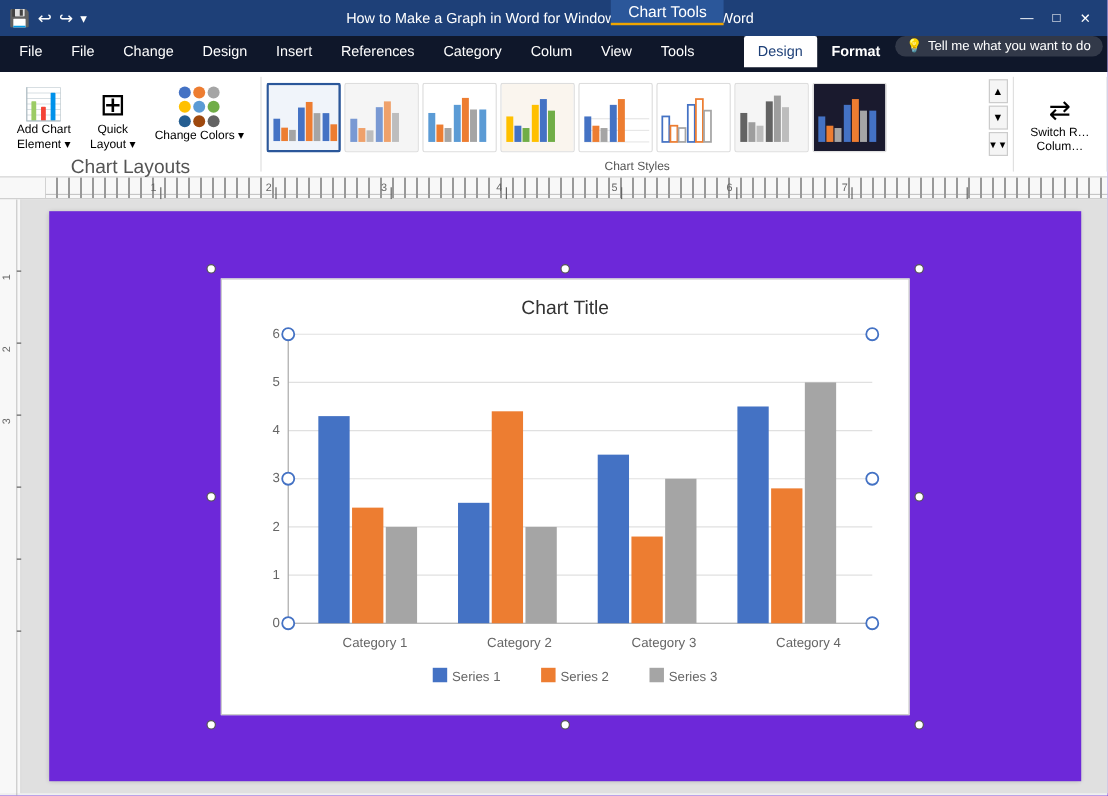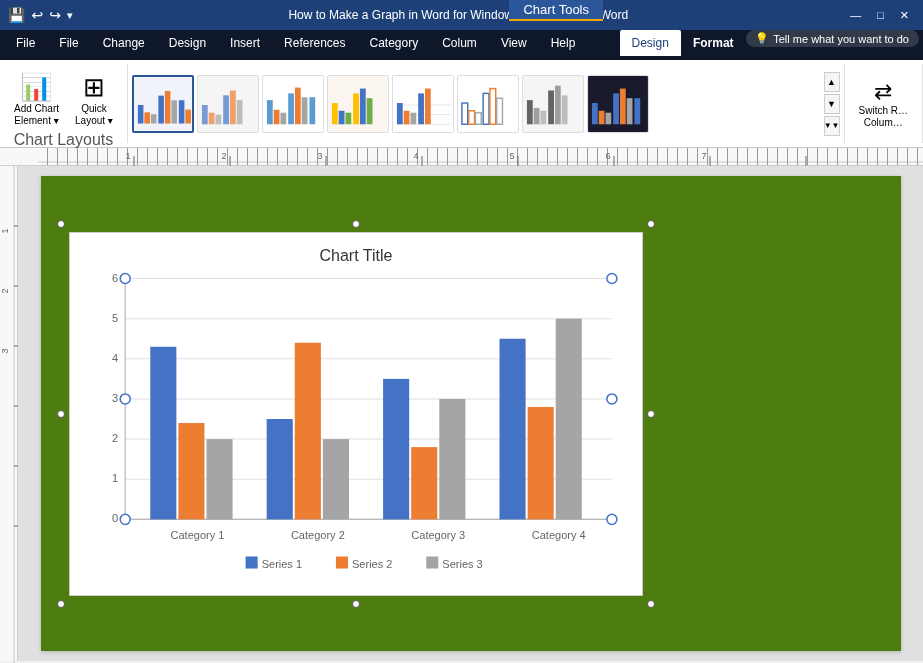--- a/index.html
+++ b/index.html
@@ -164,27 +164,28 @@
     }
     .document-area {
       flex: 1;
       background: #e0e0e0;
       padding: 10px;
       overflow: auto;
       display: flex;
       justify-content: center;
     }
     .document-page {
-      background: #4d7c0f;
+      background: #6d28d9;
       width: 860px;
       min-height: 460px;
       box-shadow: 0 1px 4px rgba(0,0,0,0.2);
       padding: 20px;
       display: flex;
       align-items: center;
+      justify-content: center;
     }
     
     .chart-wrapper {
       position: relative;
       width: 590px;
       height: 380px;
     }
     
     .handle { position: absolute; width: 8px; height: 8px; background: white; border: 1px solid #555; border-radius: 50%; }
     .h-tl { top: -4px; left: -4px; }
@@ -247,21 +248,21 @@
 <div class="ribbon-tabs">
   <div class="ribbon-tab">File</div>
   <div class="ribbon-tab">File</div>
   <div class="ribbon-tab">Change</div>
   <div class="ribbon-tab">Design</div>
   <div class="ribbon-tab">Insert</div>
   <div class="ribbon-tab">References</div>
   <div class="ribbon-tab">Category</div>
   <div class="ribbon-tab">Colum</div>
   <div class="ribbon-tab">View</div>
-  <div class="ribbon-tab">Help</div>
+  <div class="ribbon-tab">Tools</div>
   <div class="ribbon-tab-spacer"></div>
 
   <div class="ribbon-tab" style="background:white;color:#1e4078;font-weight:500;">Design</div>
   <div class="ribbon-tab" style="color:white;font-weight:bold;">Format</div>
   <div class="tell-me-box">
     <span>💡</span>
     <span>Tell me what you want to do</span>
   </div>
 </div>
 
@@ -273,20 +274,35 @@
       <div class="ribbon-btn">
         <span style="font-size:26px;">📊</span>
         <span style="font-size:10px;text-align:center;line-height:1.2;">Add Chart<br>Element ▾</span>
       </div>
 
       <div class="ribbon-btn">
         <span style="font-size:26px;">⊞</span>
         <span style="font-size:10px;text-align:center;line-height:1.2;">Quick<br>Layout ▾</span>
       </div>
 
+      <div class="change-colors-btn">
+        <div class="color-dots">
+          <div class="color-dot" style="background:#4472C4;"></div>
+          <div class="color-dot" style="background:#ED7D31;"></div>
+          <div class="color-dot" style="background:#A5A5A5;"></div>
+          <div class="color-dot" style="background:#FFC000;"></div>
+          <div class="color-dot" style="background:#5B9BD5;"></div>
+          <div class="color-dot" style="background:#70AD47;"></div>
+          <div class="color-dot" style="background:#255E91;"></div>
+          <div class="color-dot" style="background:#9E480E;"></div>
+          <div class="color-dot" style="background:#636363;"></div>
+        </div>
+        <span style="font-size:10px;text-align:center;line-height:1.2;">Change
+Colors ▾</span>
+      </div>
     </div>
     <div class="ribbon-group-label">Chart Layouts</div>
   </div>
 
   <div class="chart-styles-section">
     <div style="display:flex;align-items:center;flex:1;padding:2px 0;">
 
       <div style="display:flex;gap:3px;align-items:center;flex:1;overflow:hidden;">
 
         <div class="chart-style-item selected">
@@ -391,20 +407,21 @@
           </svg>
         </div>
       </div>
 
       <div class="chart-styles-scroll">
         <div class="scroll-btn">▲</div>
         <div class="scroll-btn">▼</div>
         <div class="scroll-btn" style="font-size:8px;">▼▼</div>
       </div>
     </div>
+    <div class="chart-styles-label">Chart Styles</div>
   </div>
 
   <div class="ribbon-group" style="min-width:70px;">
     <div class="ribbon-group-content" style="flex-direction:column;align-items:center;justify-content:center;">
       <div class="ribbon-btn" style="flex-direction:column;align-items:center;">
         <span style="font-size:22px;">⇄</span>
         <span style="font-size:10px;text-align:center;line-height:1.2;">Switch R…<br>Colum…</span>
       </div>
     </div>
     <div class="ribbon-group-label"></div>

